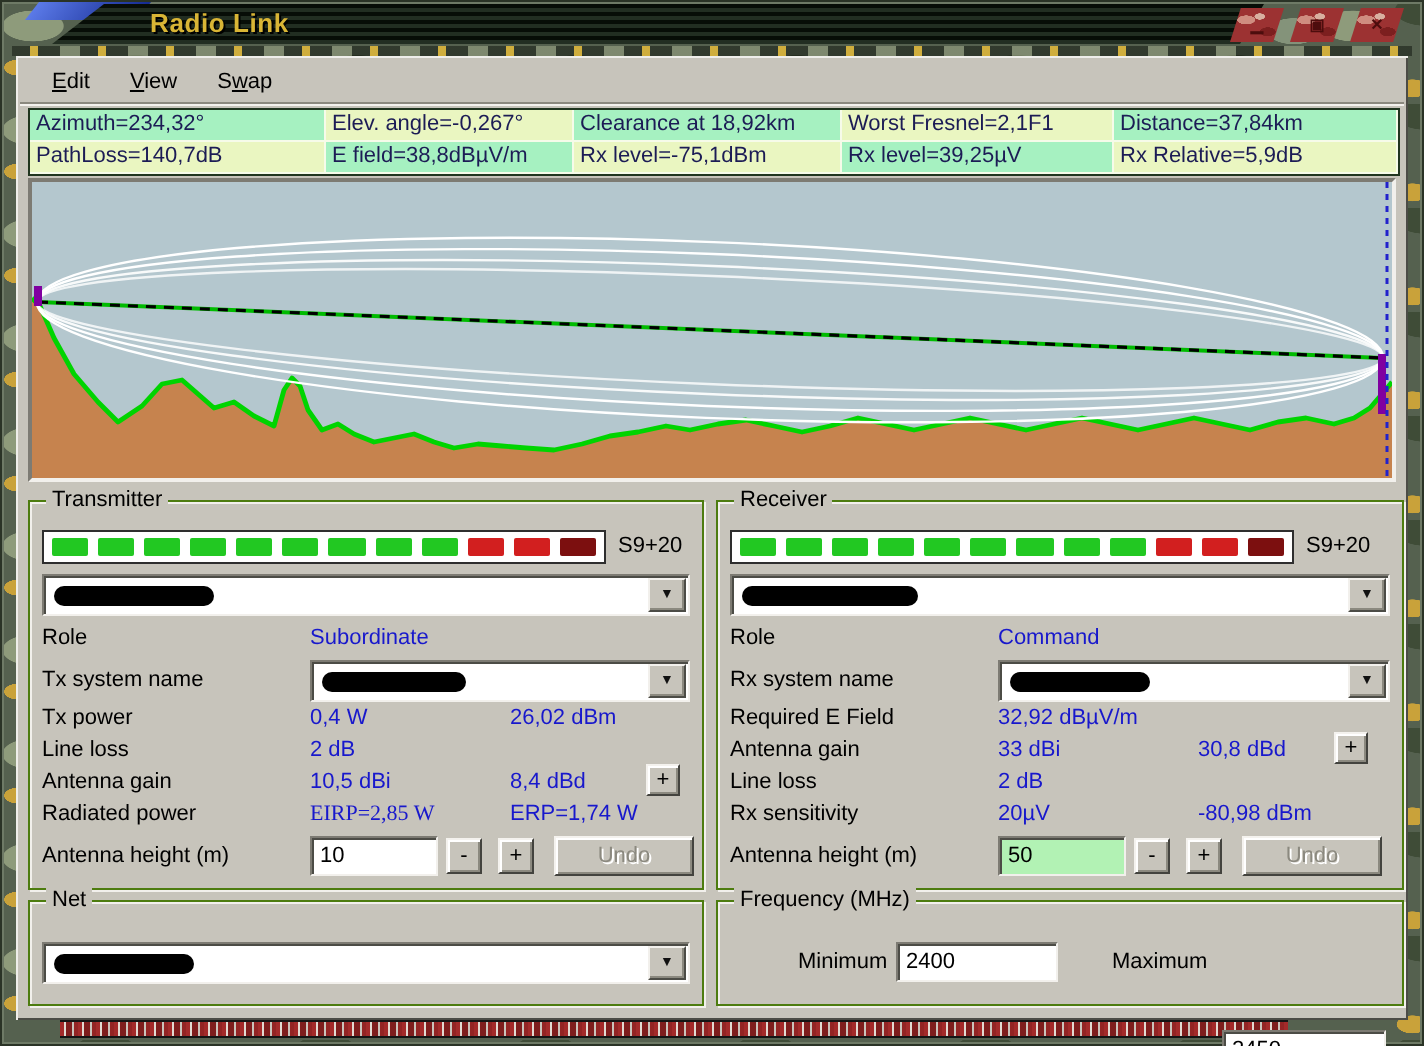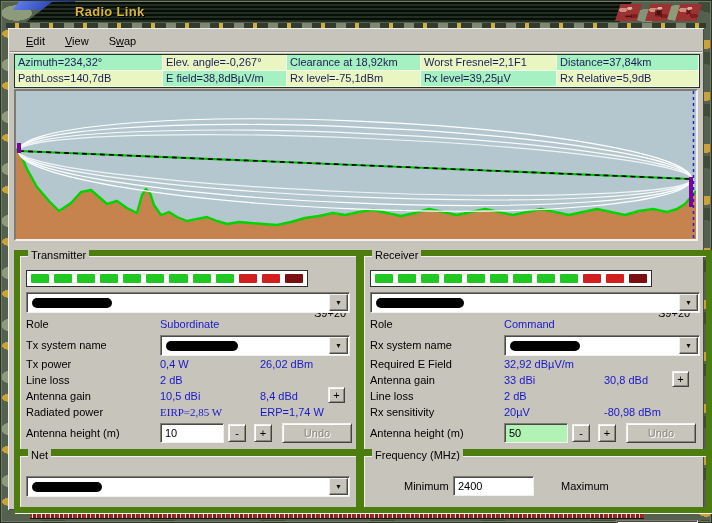--- a/index.html
+++ b/index.html
@@ -85,38 +85,38 @@
   .cell.y{background:#eaf6c1;}
   
   .chart{
     position:absolute;left:6px;top:61px;width:684px;height:152px;box-sizing:border-box;
     border:2px solid;border-color:#7d7b73 #f2f0ec #f2f0ec #7d7b73;
     background:#b4c7ce;
   }
   .chart svg{display:block;}
   
   .groupbox{
-    position:absolute;border:6px solid #4d7c0f;border-radius:0;
+    position:absolute;border:1px solid #4d7c0f;border-radius:0;
     box-shadow:inset 1px 1px 0 #f2f0ec, 1px 1px 0 #f2f0ec;
   }
   .glabel{position:absolute;top:-8px;left:8px;background:#c7c4bb;padding:0 3px;line-height:14px;}
   .gb-tx{left:6px;top:222px;width:336px;height:193px;}
   .gb-rx{left:350px;top:222px;width:342px;height:193px;}
   .gb-net{left:6px;top:422px;width:336px;height:51px;}
   .gb-freq{left:350px;top:422px;width:342px;height:51px;}
   
   .smeter{
     position:absolute;left:6px;top:14px;width:282px;height:17px;box-sizing:border-box;
     background:#fff;border:1px solid #2e2e2e;display:flex;gap:5px;padding:3px 4px;
   }
   .seg{flex:1;border-radius:1px;}
   .seg-g{background:#22c822;}
   .seg-r{background:#d21f1f;}
   .seg-d{background:#7c0f0f;}
-  .smeter-label{position:absolute;left:294px;top:16px;margin-top:35px;}
+  .smeter-label{position:absolute;left:294px;top:16px;}
   
   .combo{
     position:absolute;height:21px;box-sizing:border-box;background:#fff;
     border:1px solid;border-color:#7d7b73 #f2f0ec #f2f0ec #7d7b73;
     box-shadow:inset 1px 1px 0 #4c4c46;
   }
   .arrow-btn{
     position:absolute;right:1px;top:1px;bottom:1px;width:17px;
     background:#c7c4bb;border:1px solid;border-color:#f2f0ec #4c4c46 #4c4c46 #f2f0ec;
     box-shadow:inset -1px -1px 0 #8b897f;

